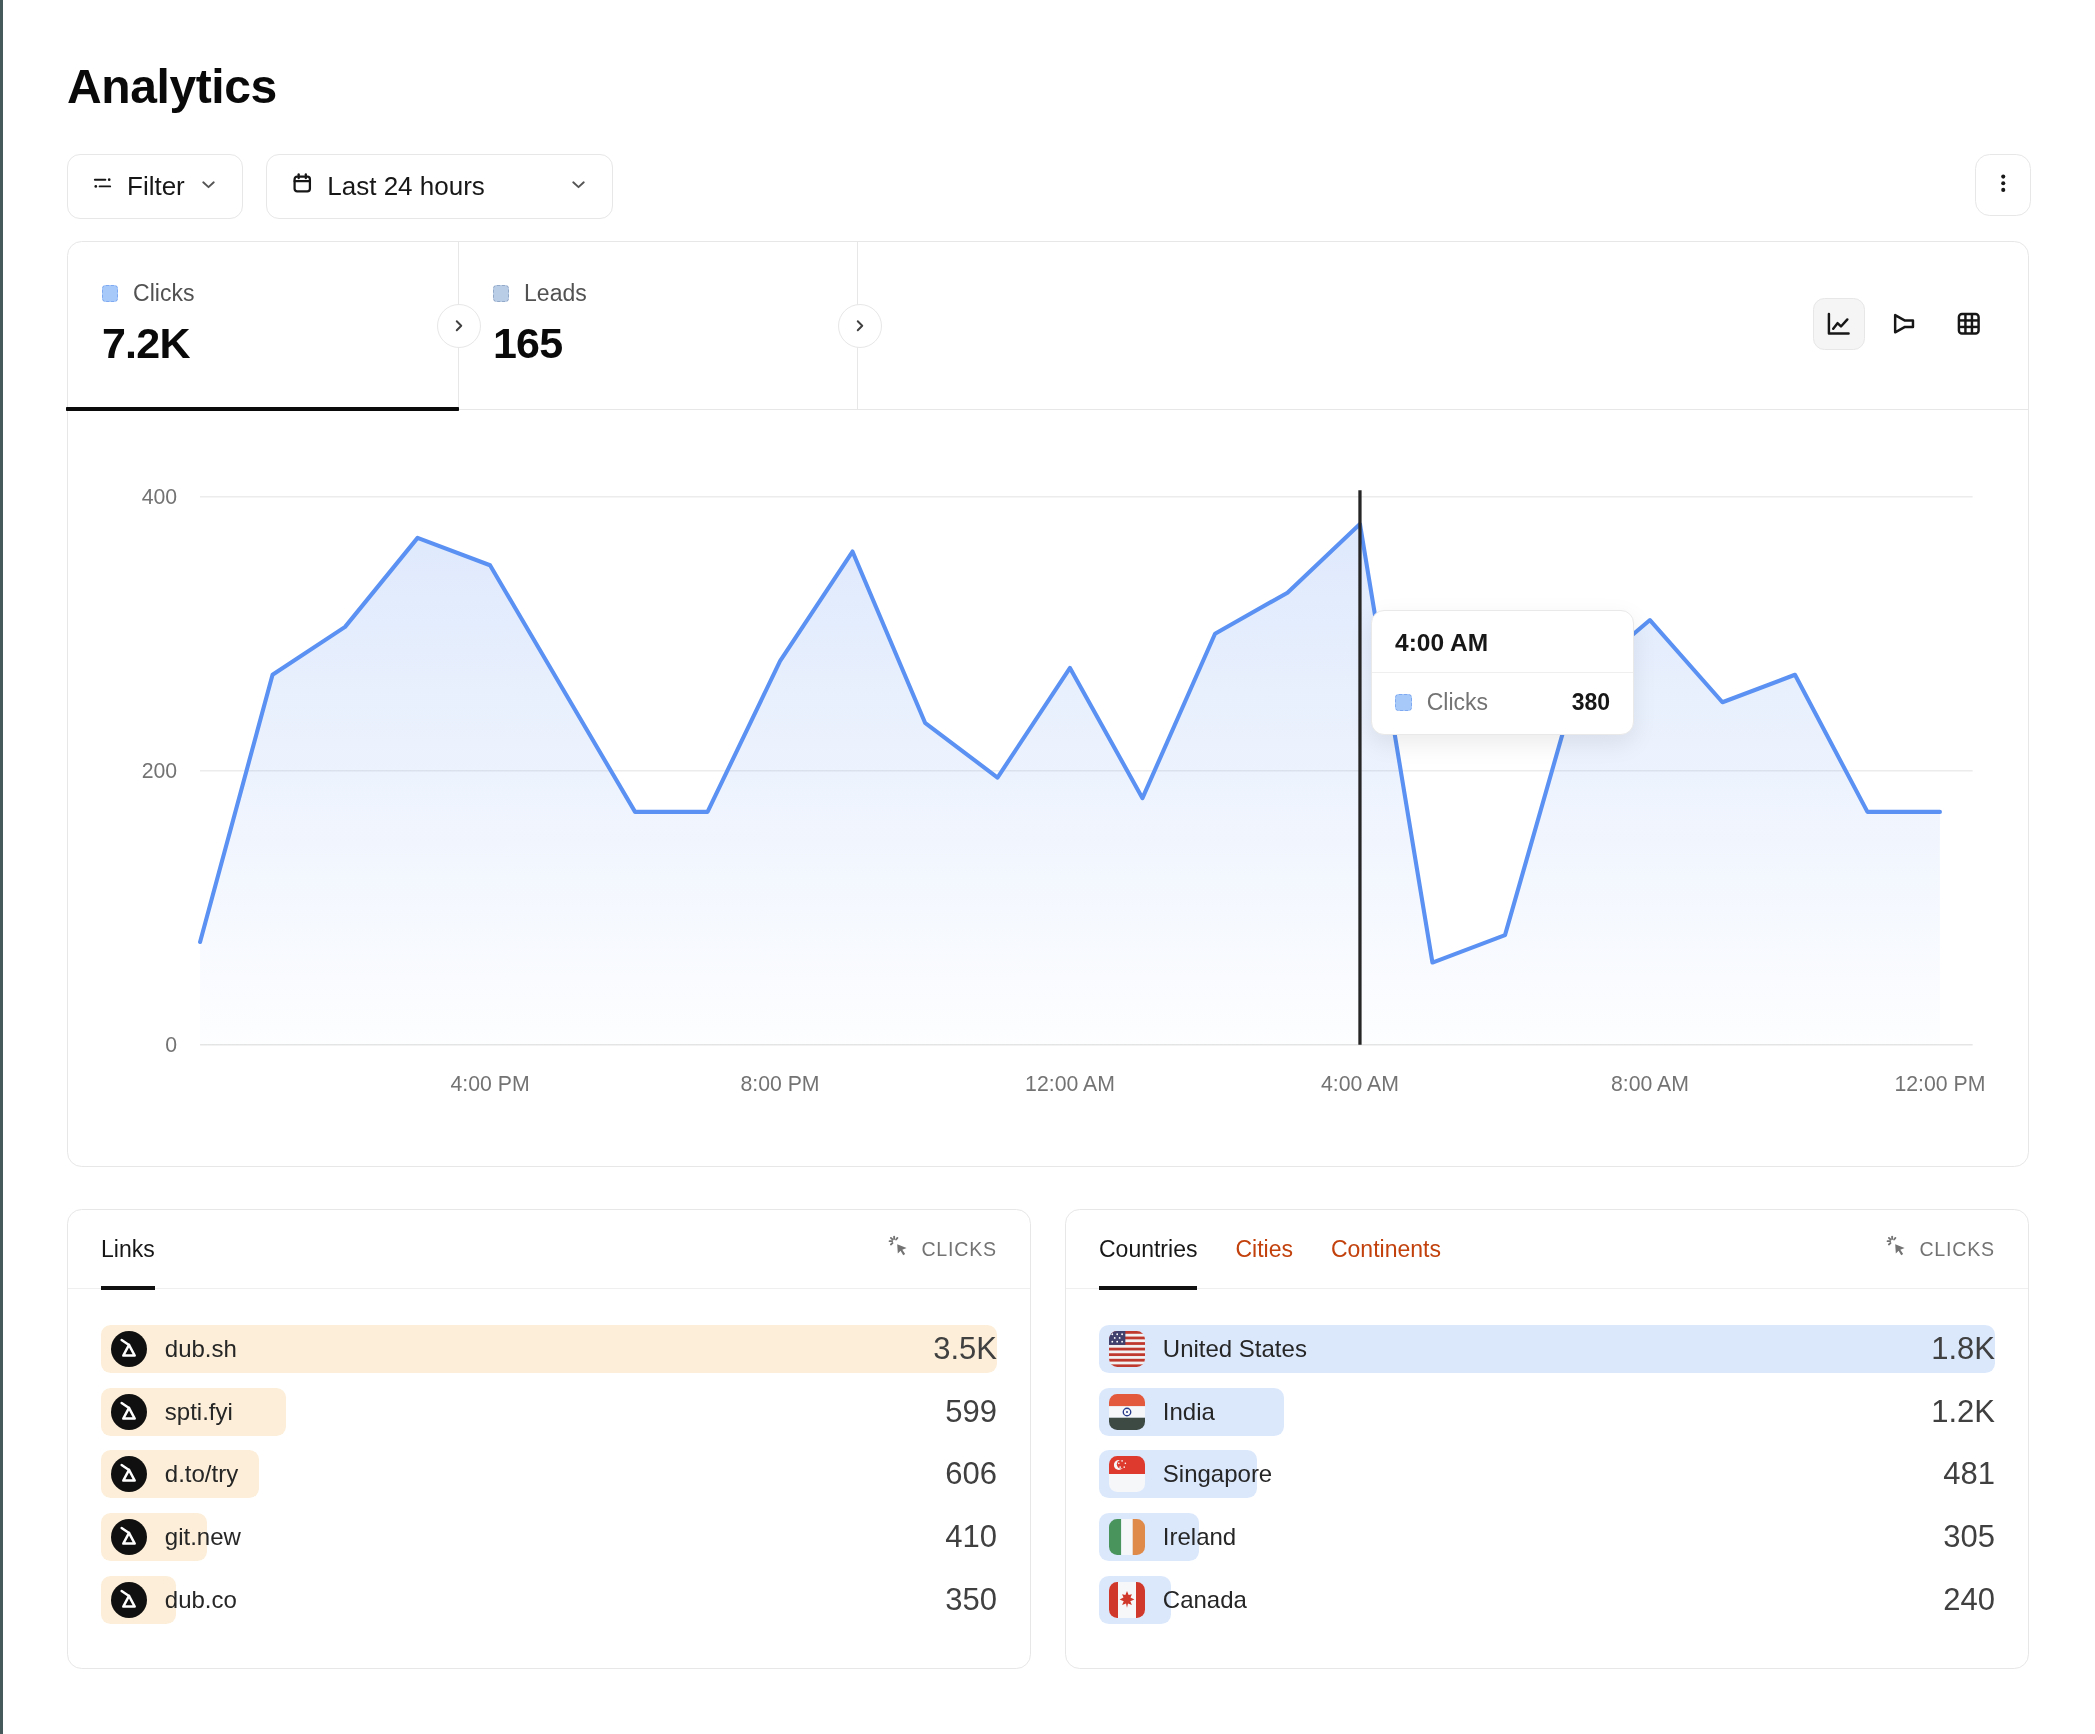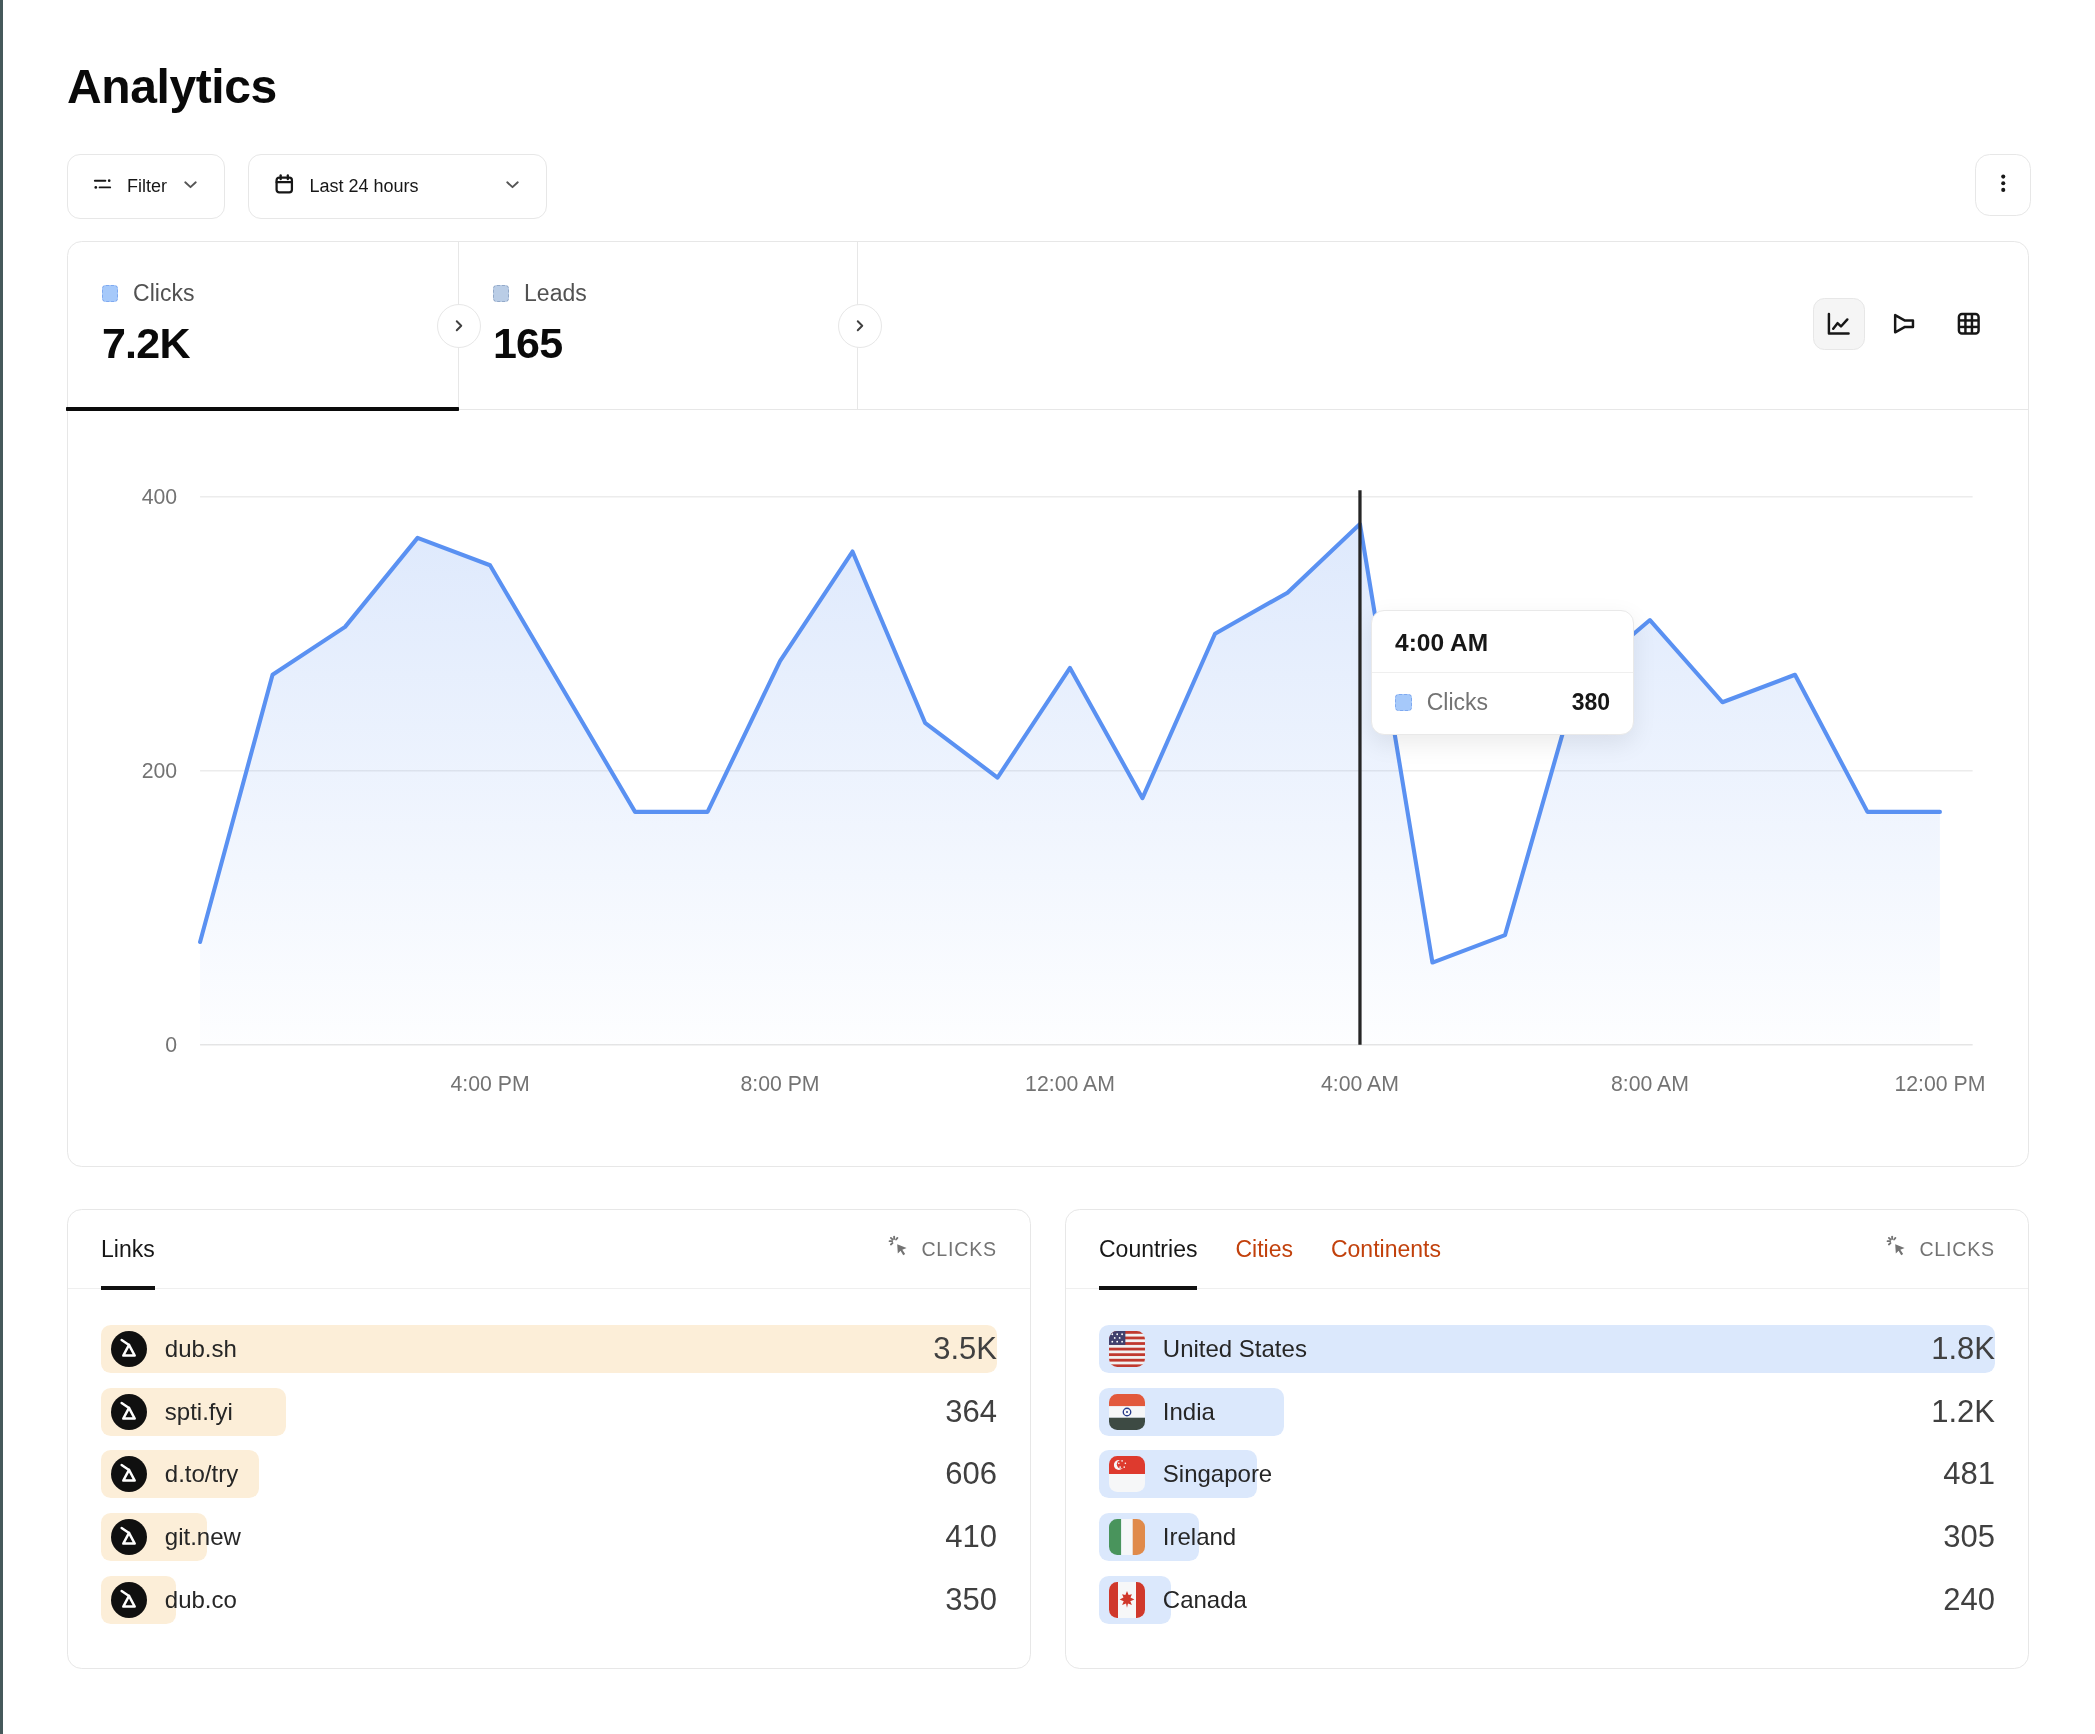--- a/index.html
+++ b/index.html
@@ -16,21 +16,21 @@
   
   .page-title {
     position:absolute; left:67px; top:59px;
     font-size:48px; font-weight:700; letter-spacing:-0.4px; color:#0a0a0a;
   }
   .controls { position:absolute; left:67px; top:154px; height:65px; display:flex; gap:23px; }
   .btn {
     display:flex; align-items:center; gap:13px;
     height:65px; padding:0 23px;
     background:#fff; border:1.6px solid #e7e7e7; border-radius:13px;
-    font-size:18px; color:#171717; cursor:pointer;
+    font-size:26px; color:#171717; cursor:pointer;
   }
   .btn svg { flex:0 0 auto; }
   .btn .spacer { width:57px; }
   .kebab-btn {
     position:absolute; left:1975px; top:154px; width:56px; height:62px;
     background:#fff; border:1.6px solid #e7e7e7; border-radius:14.7px;
     display:flex; align-items:center; justify-content:center; cursor:pointer;
   }
 
   
@@ -286,21 +286,21 @@
       <div class="row">
     <div class="row-bar" style="width: 20.6%;"></div>
     <span class="row-icon">
           <svg width="36" height="36" viewBox="0 0 44 44">
             <circle cx="22" cy="22" r="22" fill="#101010"></circle>
             <path d="M15 30 L29 30 L22 17 Z" fill="none" stroke="#fff" stroke-width="3" stroke-linejoin="round"></path>
             <line x1="13" y1="11" x2="22" y2="17" stroke="#fff" stroke-width="3" stroke-linecap="round"></line>
           </svg>
         </span>
     <span class="row-label">spti.fyi</span>
-    <span class="row-value">364</span>
+    <span class="row-value">599</span>
   </div>
       <div class="row">
     <div class="row-bar" style="width: 17.6%;"></div>
     <span class="row-icon">
           <svg width="36" height="36" viewBox="0 0 44 44">
             <circle cx="22" cy="22" r="22" fill="#101010"></circle>
             <path d="M15 30 L29 30 L22 17 Z" fill="none" stroke="#fff" stroke-width="3" stroke-linejoin="round"></path>
             <line x1="13" y1="11" x2="22" y2="17" stroke="#fff" stroke-width="3" stroke-linecap="round"></line>
           </svg>
         </span>

